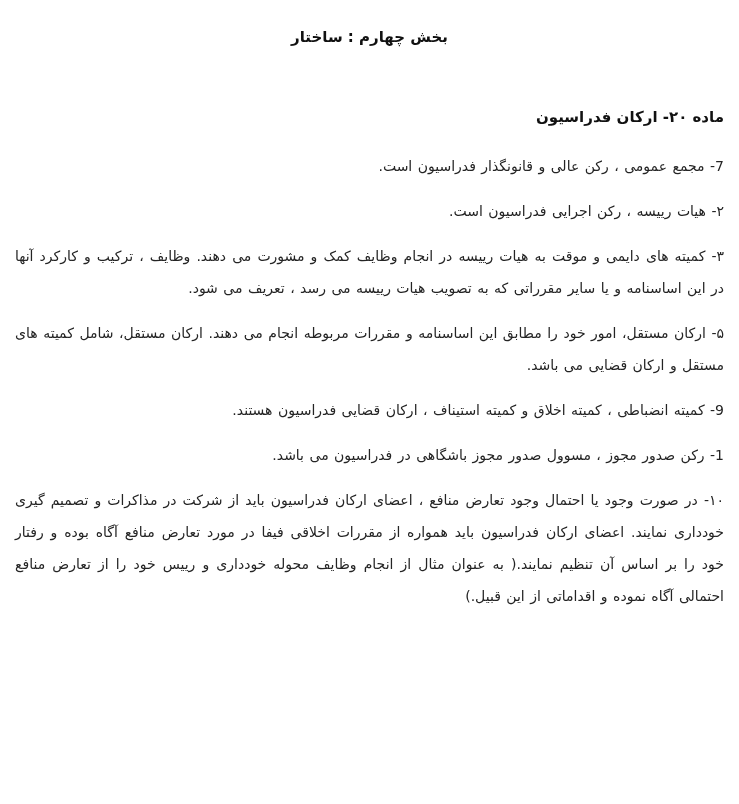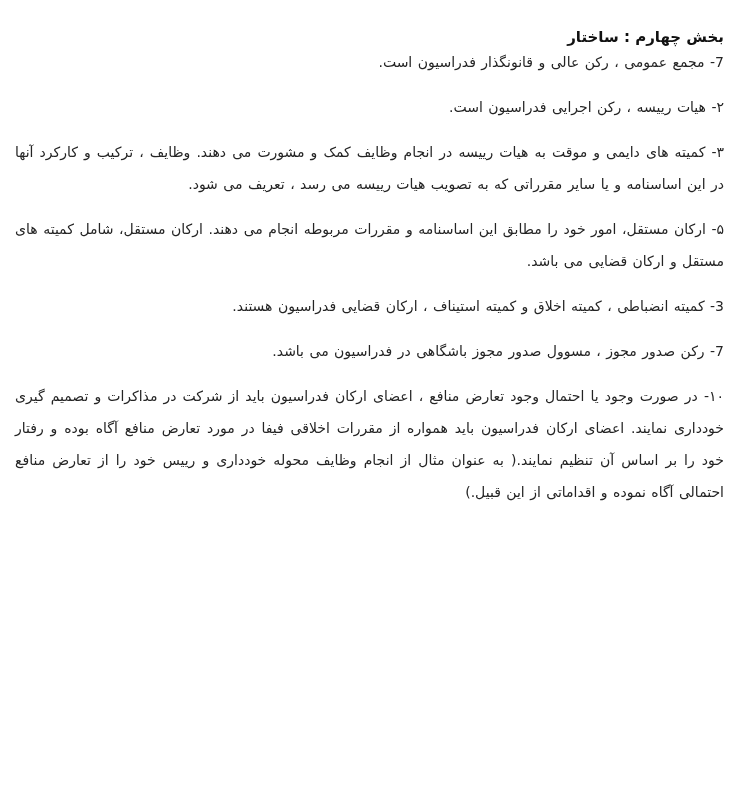--- a/index.html
+++ b/index.html
@@ -12,21 +12,21 @@
     overflow: hidden;
   }
   .page {
     width: 739px;
     height: 804px;
     padding: 18px 15px 0 15px;
     background: #ffffff;
     color: #1f1f1f;
   }
   .doc-title {
-    text-align: right;
+    text-align: center;
     font-size: 15px;
     font-weight: bold;
     color: #111111;
     margin-top: 10px;
     letter-spacing: 0;
   }
   .article-heading {
     text-align: right;
     font-size: 15px;
     font-weight: bold;
@@ -44,24 +44,25 @@
     word-spacing: 1px;
   }
 </style>
 </head>
 <body>
 
 <div class="page">
 
   <h1 class="doc-title">بخش چهارم : ساختار</h1>
 
+  <h2 class="article-heading">ماده ۲۰- ارکان فدراسیون</h2>
 
   <div class="items">
     <p class="item">7- مجمع عمومی ، رکن عالی و قانونگذار فدراسیون است.</p>
     <p class="item">۲- هیات رییسه ، رکن اجرایی فدراسیون است.</p>
     <p class="item">۳- کمیته های دایمی و موقت به هیات رییسه در انجام وظایف کمک و مشورت می دهند. وظایف ، ترکیب و کارکرد آنها در این اساسنامه و یا سایر مقرراتی که به تصویب هیات رییسه می رسد ، تعریف می شود.</p>
     <p class="item">۵- ارکان مستقل، امور خود را مطابق این اساسنامه و مقررات مربوطه انجام می دهند. ارکان مستقل، شامل کمیته های مستقل و ارکان قضایی می باشد.</p>
-    <p class="item">3- کمیته انضباطی ، کمیته اخلاق و کمیته استیناف ، ارکان قضایی فدراسیون هستند.</p>
-    <p class="item">7- رکن صدور مجوز ، مسوول صدور مجوز باشگاهی در فدراسیون می باشد.</p>
+    <p class="item">9- کمیته انضباطی ، کمیته اخلاق و کمیته استیناف ، ارکان قضایی فدراسیون هستند.</p>
+    <p class="item">1- رکن صدور مجوز ، مسوول صدور مجوز باشگاهی در فدراسیون می باشد.</p>
     <p class="item">۱۰- در صورت وجود یا احتمال وجود تعارض منافع ، اعضای ارکان فدراسیون باید از شرکت در مذاکرات و تصمیم گیری خودداری نمایند. اعضای ارکان فدراسیون باید همواره از مقررات اخلاقی فیفا در مورد تعارض منافع آگاه بوده و رفتار خود را بر اساس آن تنظیم نمایند.( به عنوان مثال از انجام وظایف محوله خودداری و رییس خود را از تعارض منافع احتمالی آگاه نموده و اقداماتی از این قبیل.)</p>
   </div>
 
 </div>
 
 </body></html>

